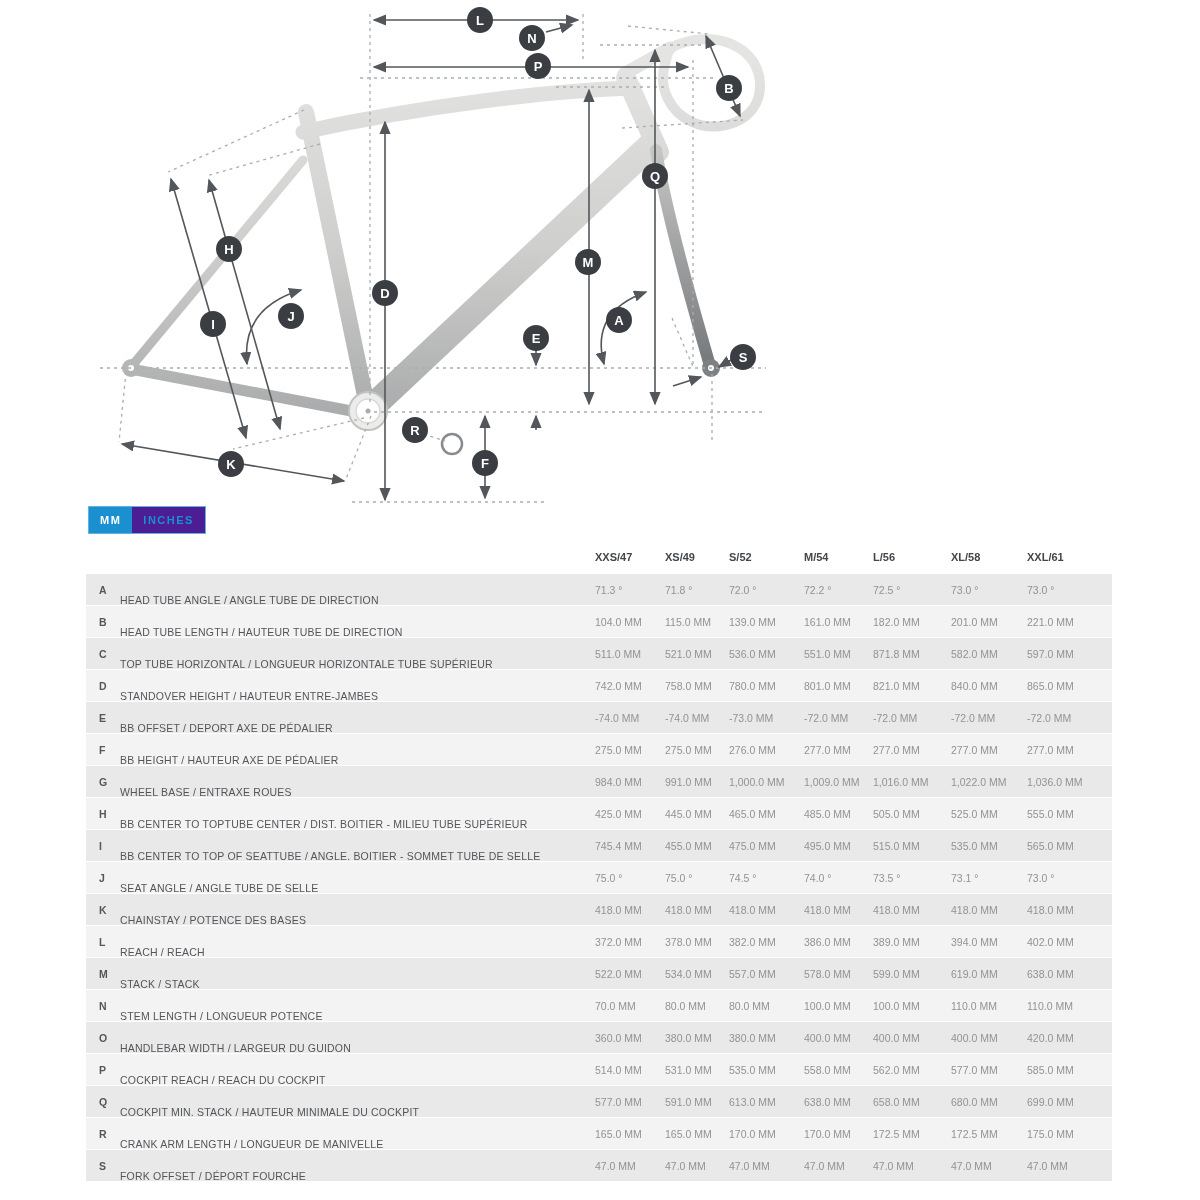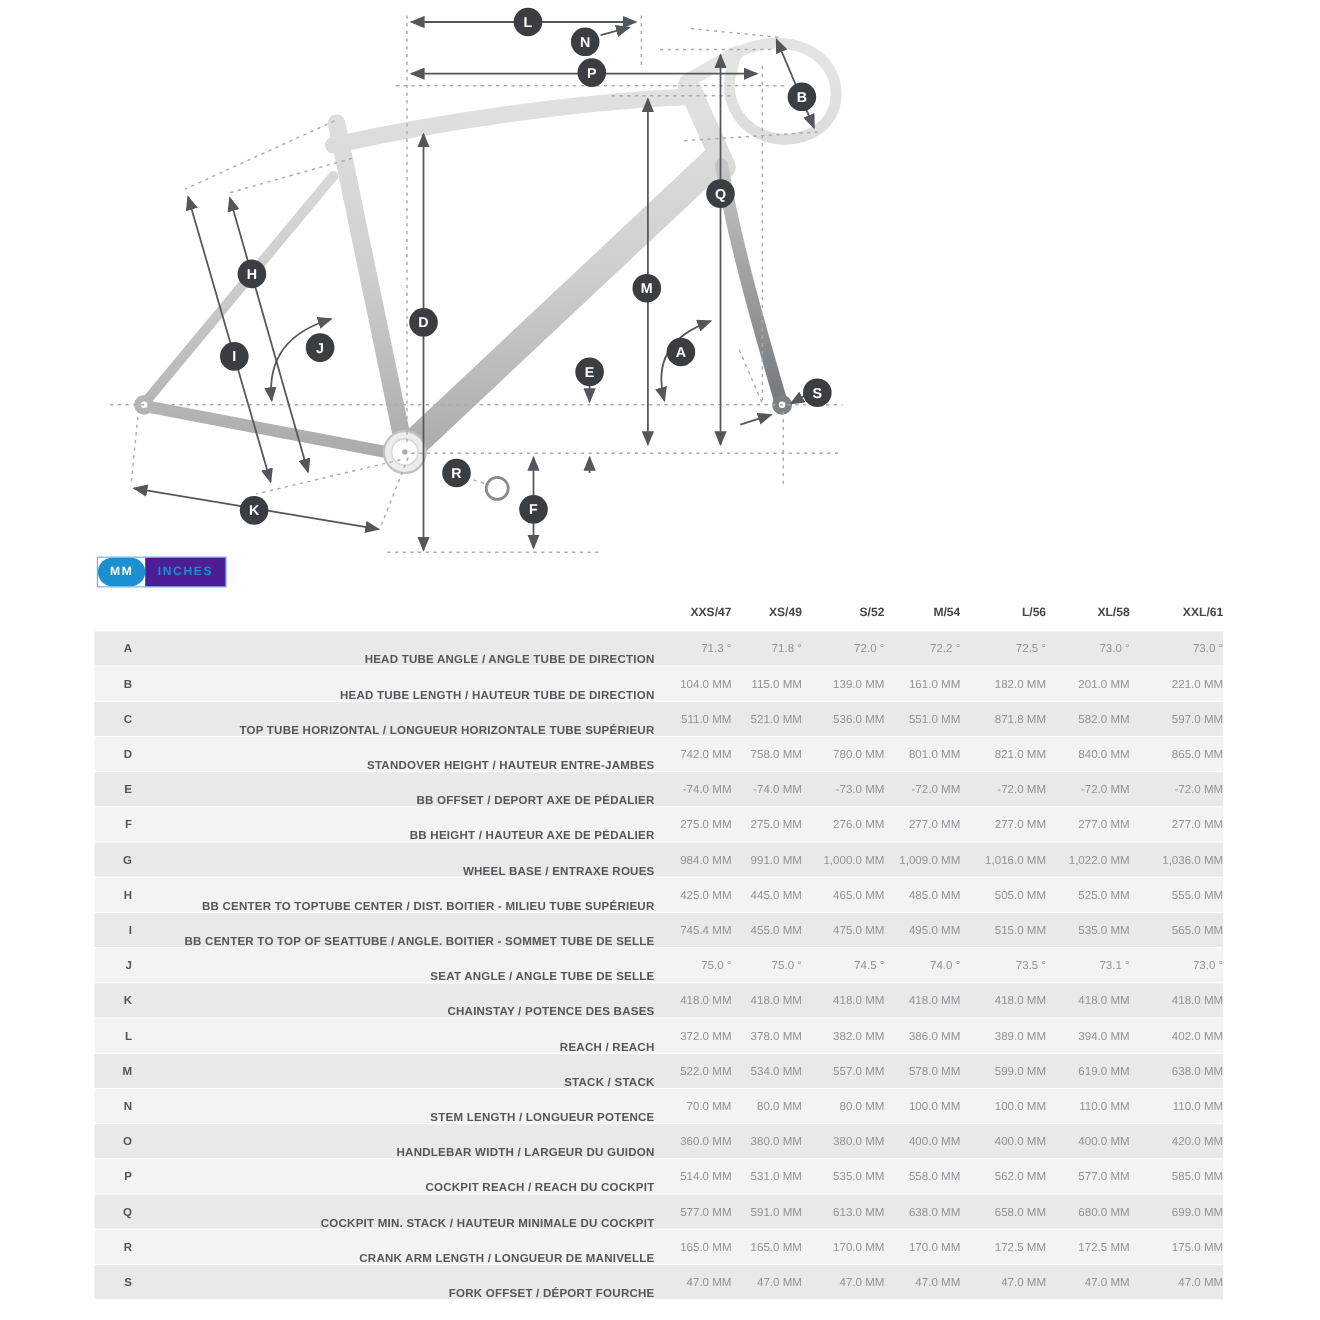--- a/index.html
+++ b/index.html
@@ -5,32 +5,32 @@
   html,body{margin:0;padding:0;background:#fff;}
   #page{position:relative;width:1200px;height:1200px;background:#ffffff;
         font-family:"Liberation Sans",sans-serif;overflow:hidden;}
   
   #diagram{position:absolute;left:0;top:0;width:1200px;height:512px;}
   
   #unit-toggle{position:absolute;left:88px;top:506px;display:inline-flex;
                border:1px solid #64b1dc;background:#fff;}
   #unit-toggle .seg{font-size:11px;font-weight:bold;letter-spacing:1.5px;
                padding:6px 11px;line-height:14px;cursor:pointer;}
-  #unit-toggle .seg.active{background:#1a90d0;color:#ffffff;border-radius:13px;}
+  #unit-toggle .seg.active{background:#1a90d0;color:#ffffff;}
   #unit-toggle .seg.inactive{background:#4c1d95;color:#1a90d0;}
   
   #geo-table{position:absolute;left:86px;top:540px;width:1026px;}
   .g-row{display:grid;grid-template-columns:34px 475px 70px 64px 75px 69px 78px 76px 85px;
-         align-items:center;height:31px;margin-bottom:1px;text-align:right;}
+         align-items:center;height:31px;margin-bottom:1px;}
   .g-row.hdr{height:33px;background:transparent;}
   .g-row.band-a{background:#e9e9e9;}
   .g-row.band-b{background:#f3f3f3;}
   .cell{overflow:hidden;white-space:nowrap;}
   .c-letter{font-size:10.5px;font-weight:bold;color:#53565a;padding-left:13px;}
-  .c-label{font-size:10.5px;font-weight:bold;color:#53565a;letter-spacing:.2px;margin-top:20px;}
+  .c-label{font-size:10.5px;font-weight:normal;color:#53565a;letter-spacing:.2px;margin-top:20px;}
   .c-val{font-size:10.5px;color:#909397;}
   .c-hdr{font-size:11px;font-weight:bold;color:#43474b;}
 </style>
 </head>
 <body>
 
 <div id="page">
 
   <svg id="diagram" viewBox="0 0 1200 512" xmlns="http://www.w3.org/2000/svg">
     <defs>

